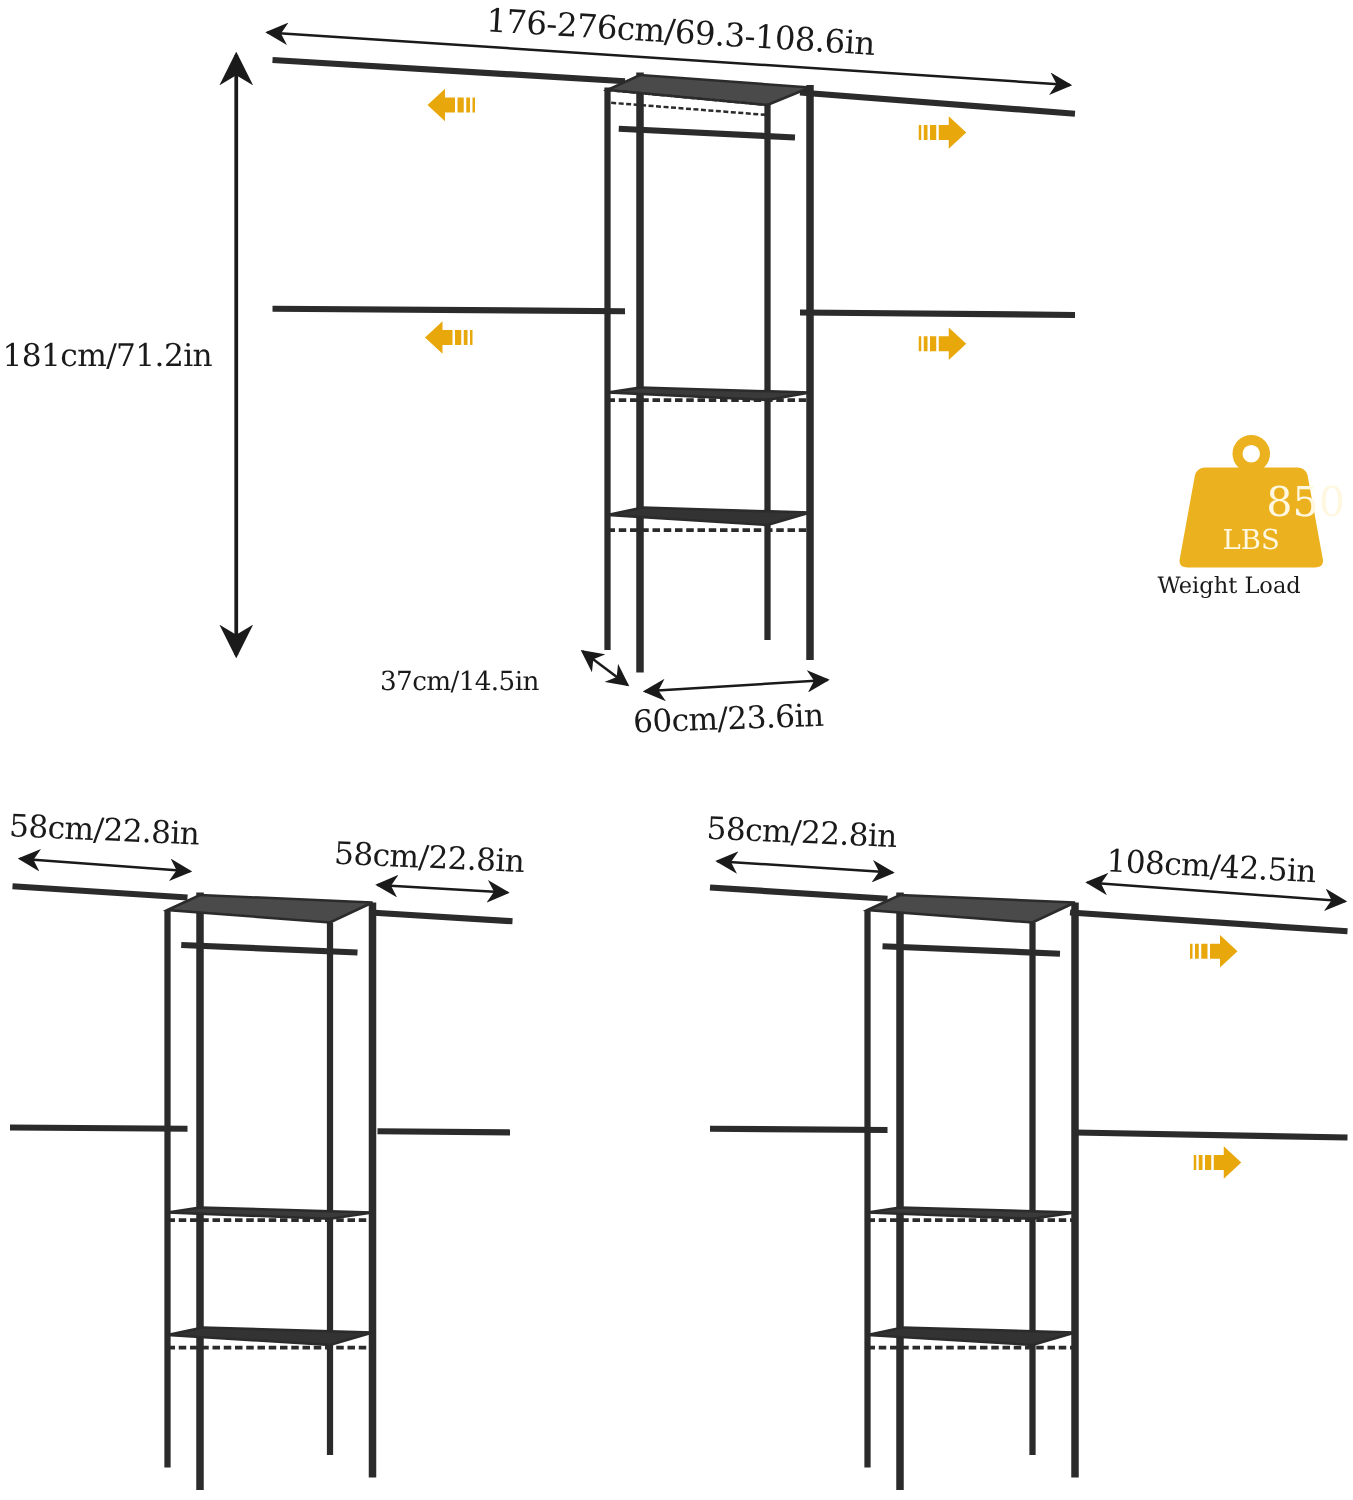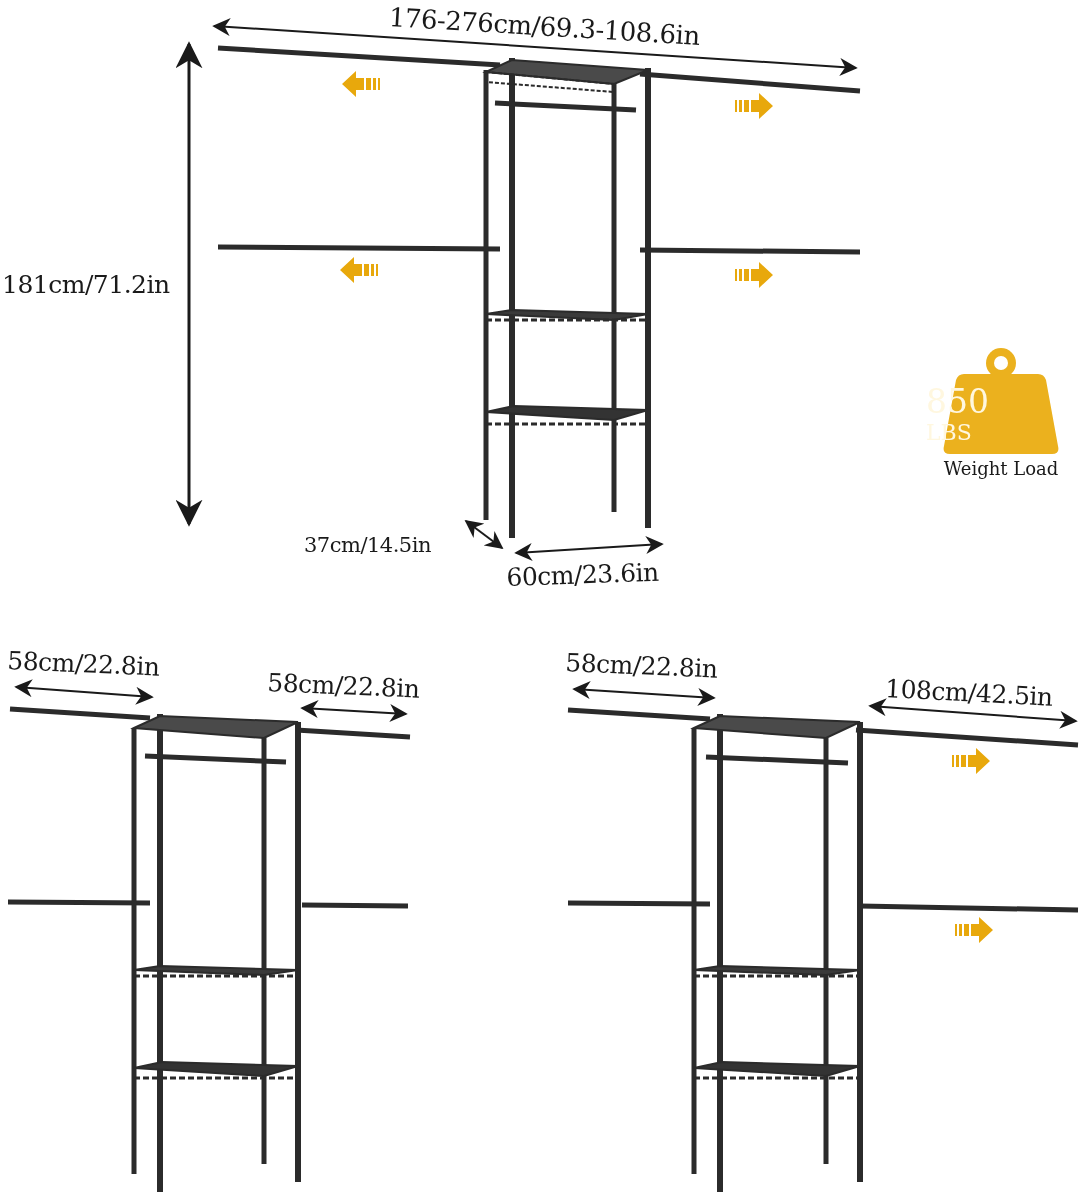--- a/index.html
+++ b/index.html
@@ -2,25 +2,25 @@
 <html><head>
 <meta charset="utf-8">
 <style>
   html, body { margin: 0; padding: 0; background: #ffffff; }
   body { width: 1082px; height: 1200px; position: relative; overflow: hidden;
          font-family: "DejaVu Serif", serif; color: #1a1a1a; }
   svg.stage { position: absolute; left: 0; top: 0; }
   .label { position: absolute; white-space: nowrap; font-family: "DejaVu Serif", serif;
            font-size: 25px; color: #1a1a1a; letter-spacing: -0.5px; }
   .badge { position: absolute; left: 926px; top: 344px; width: 150px; height: 150px; }
-  .badge-num { position: absolute; left: 0; width: 100%; text-align: left; top: 38px;
+  .badge-num { position: absolute; left: 0; width: 100%; text-align: right; top: 38px;
                font-family: "DejaVu Serif", serif; font-size: 33px; color: #fff7df; font-weight: normal; }
-  .badge-unit { position: absolute; left: 0; width: 100%; top: 76px;
+  .badge-unit { position: absolute; left: 0; width: 100%; text-align: center; top: 76px;
                 font-family: "DejaVu Serif", serif; font-size: 22px; color: #fff7df; }
-  .badge-caption { position: absolute; left: 0; width: 100%; text-align: center; top: 114px;
+  .badge-caption { position: absolute; left: 0; width: 100%; text-align: left; top: 114px;
                    font-family: "DejaVu Serif", serif; font-size: 18px; color: #1a1a1a; }
 </style>
 </head>
 <body>
 
 <svg class="stage" width="1082" height="1200" viewBox="0 0 1082 1200">
   <defs>
     <marker id="ah" viewBox="0 0 10 10" refX="9" refY="5" markerWidth="9" markerHeight="9" orient="auto-start-reverse">
       <path d="M0,0 L10,5 L0,10 L3,5 z" fill="#1a1a1a"></path>
     </marker>

